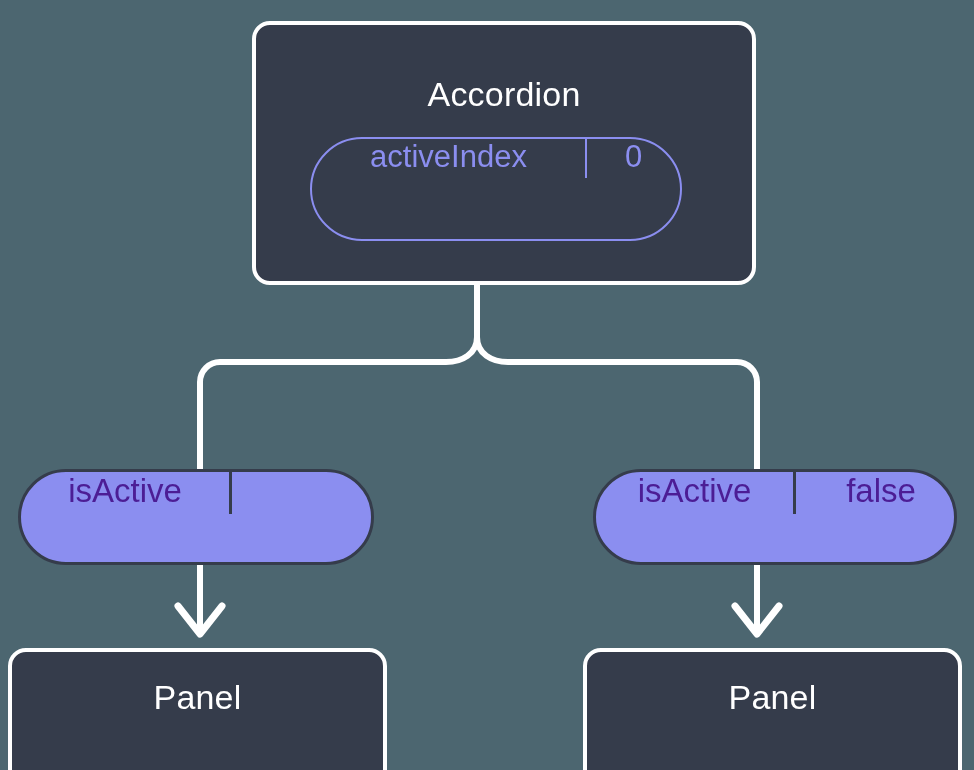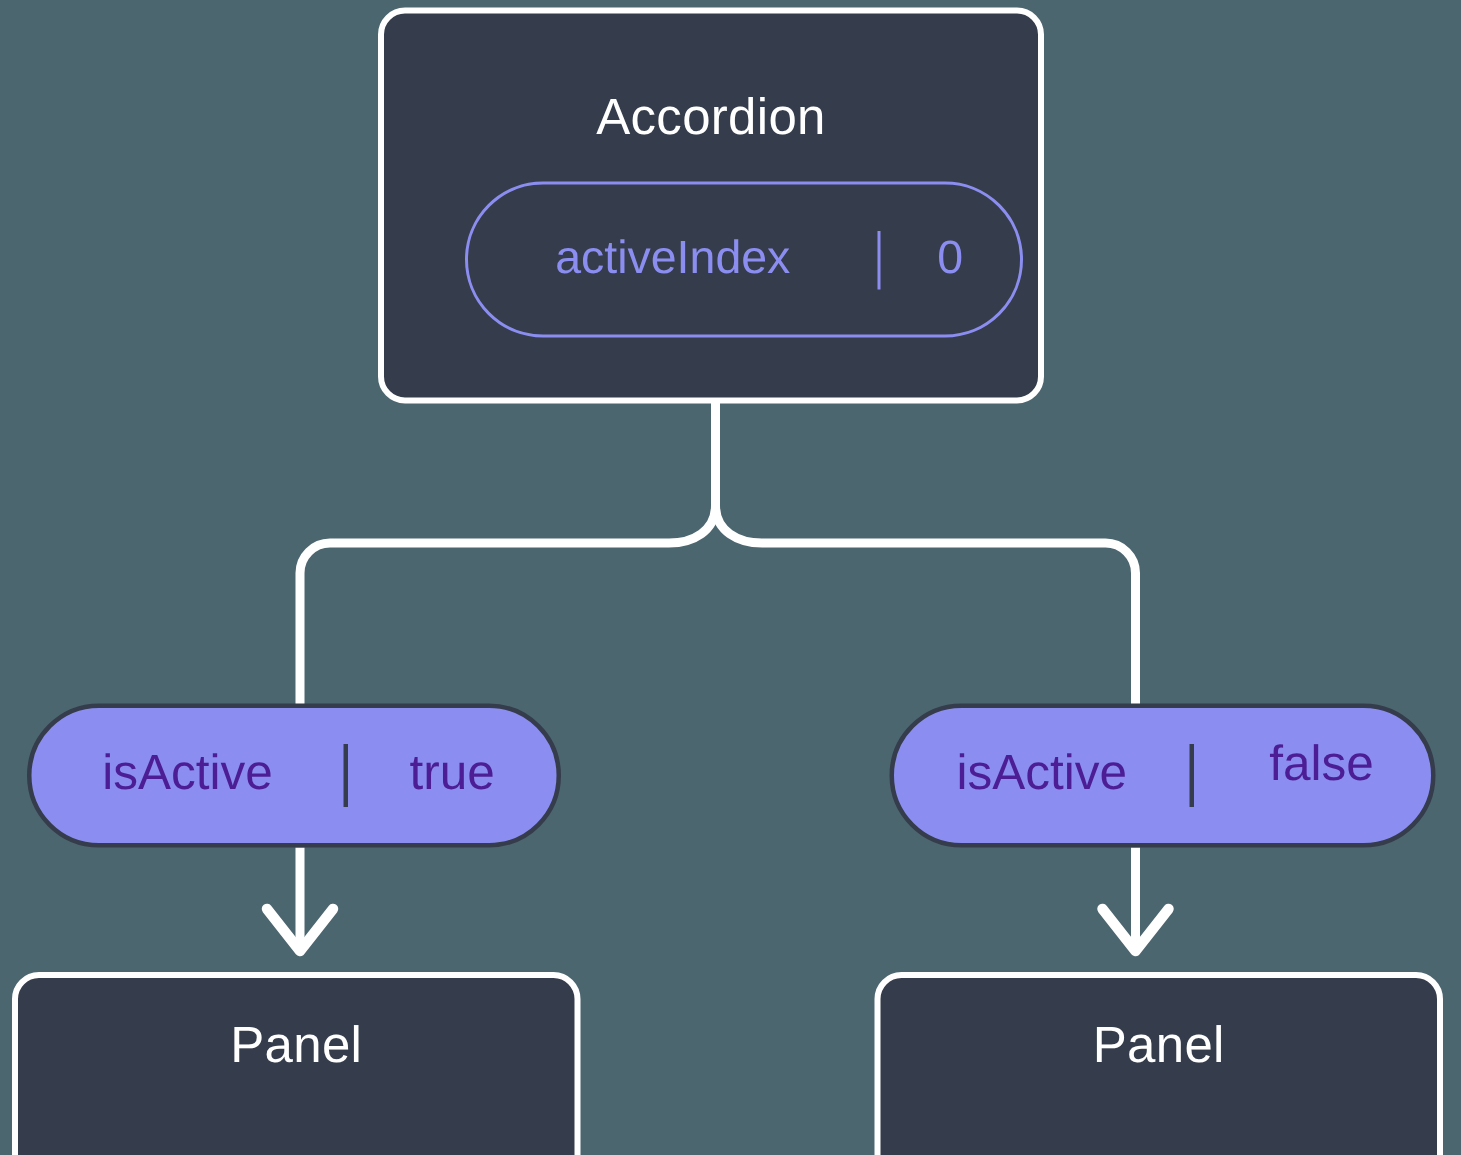--- a/index.html
+++ b/index.html
@@ -55,33 +55,33 @@
     color: #ffffff;
     font-size: 34px;
     font-weight: 400;
     letter-spacing: 0.2px;
     white-space: nowrap;
   }
 
   
   #accordion-box {
     left: 252px;
-    top: 5px;
-    width: 444px;
+    top: 21px;
+    width: 504px;
     height: 264px;
   }
   #accordion-title {
     top: 50px;
   }
 
   
   .pill {
     position: absolute;
     display: flex;
-    align-items: center;
+    align-items: flex-start;
     box-sizing: border-box;
     border-radius: 999px;
     overflow: hidden;
   }
   .pill-cell {
     display: flex;
     align-items: center;
     justify-content: center;
     box-sizing: border-box;
     white-space: nowrap;
@@ -192,21 +192,20 @@
     <div class="box-title" id="accordion-title">Accordion</div>
 
     <div class="pill pill-outline" id="active-index-pill">
       <div class="pill-cell pill-key">activeIndex</div>
       <div class="pill-cell pill-value">0</div>
     </div>
   </div>
 
   <div class="node pill pill-filled" id="pill-left">
     <div class="pill-cell pill-key">isActive</div>
-    <div class="pill-cell pill-value">true</div>
   </div>
 
   <div class="node pill pill-filled" id="pill-right">
     <div class="pill-cell pill-key">isActive</div>
     <div class="pill-cell pill-value">false</div>
   </div>
 
   <div class="node box" id="panel-left">
     <div class="box-title">Panel</div>
   </div>

